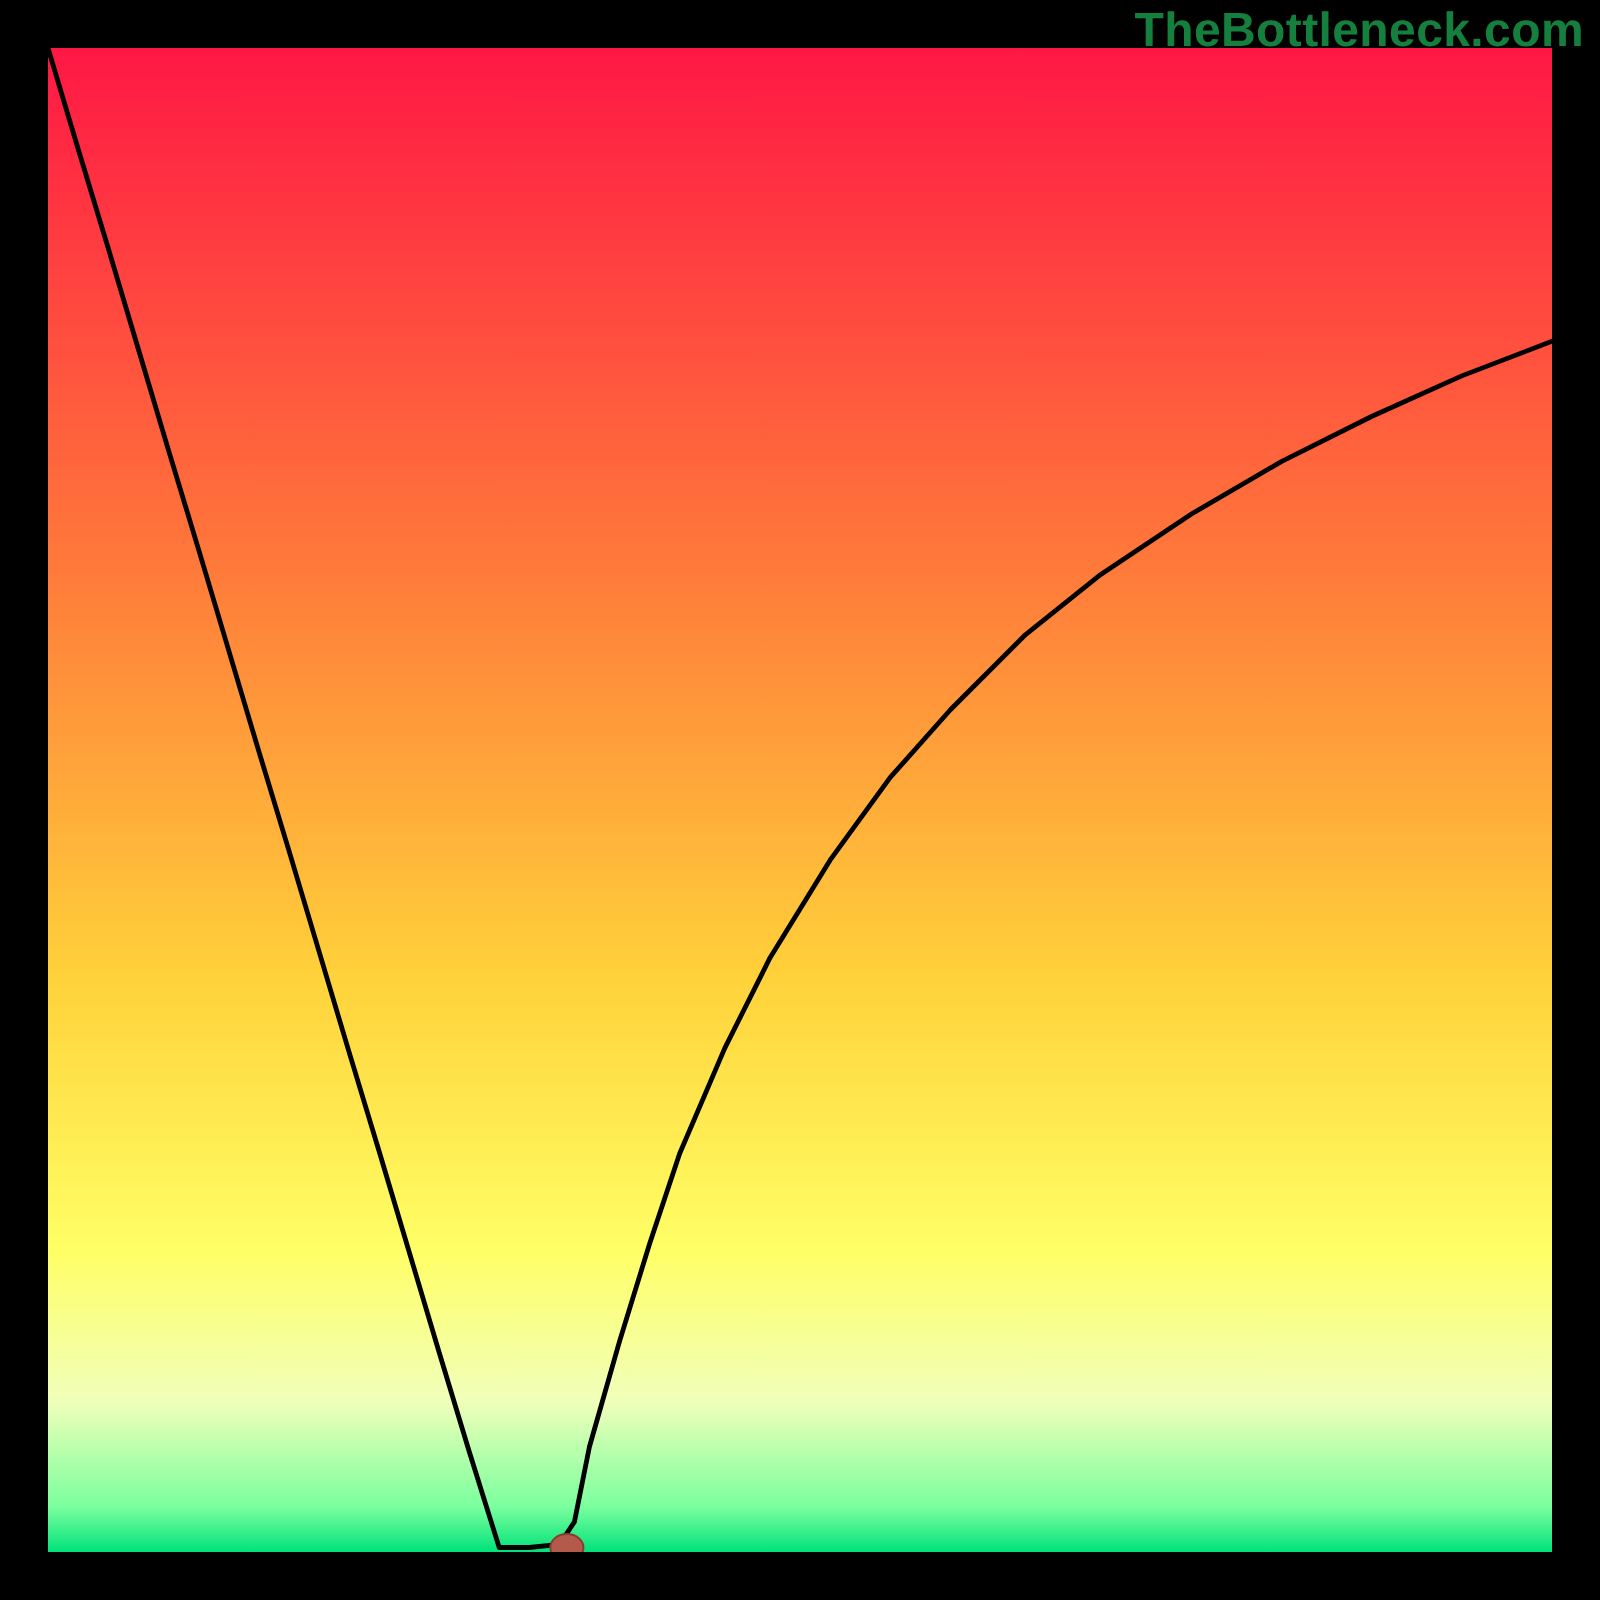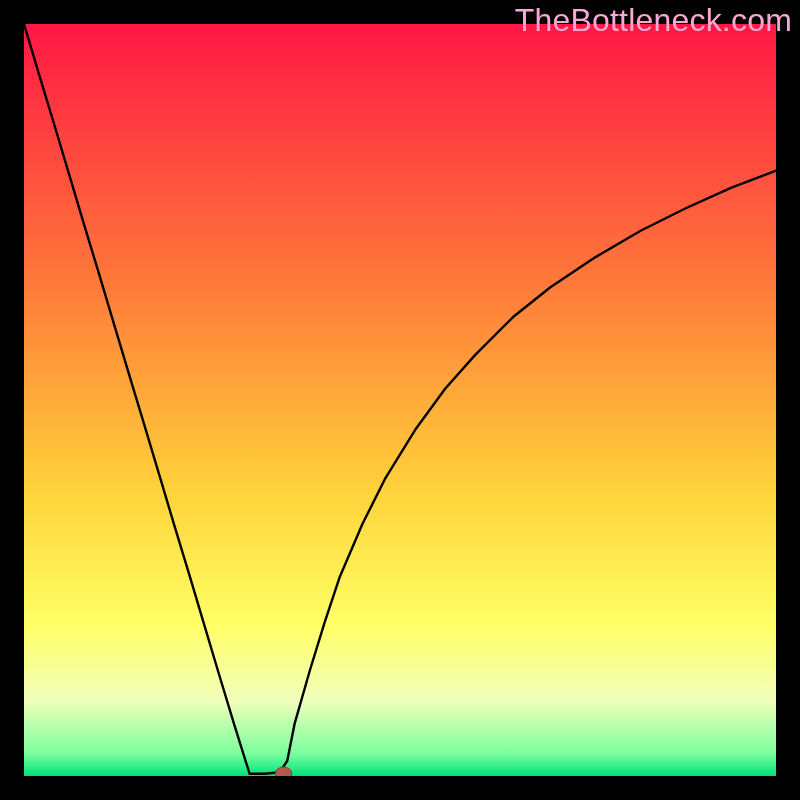--- a/index.html
+++ b/index.html
@@ -22,23 +22,23 @@
     left: 24px;
     top: 24px;
     width: 752px;
     height: 752px;
     overflow: hidden;
   }
   .watermark {
     position: absolute;
     top: 2px;
     right: 8px;
-    color: #f9a8d4;
-    font-size: 32px;
-    font-weight: 400;
+    color: #15803d;
+    font-size: 24px;
+    font-weight: 700;
     letter-spacing: 0.2px;
     user-select: none;
   }
 </style>
 </head>
 <body>
 
 <div class="frame">
   <div class="plot">
     <svg width="752" height="752" viewBox="0 0 752 752" preserveAspectRatio="none">

